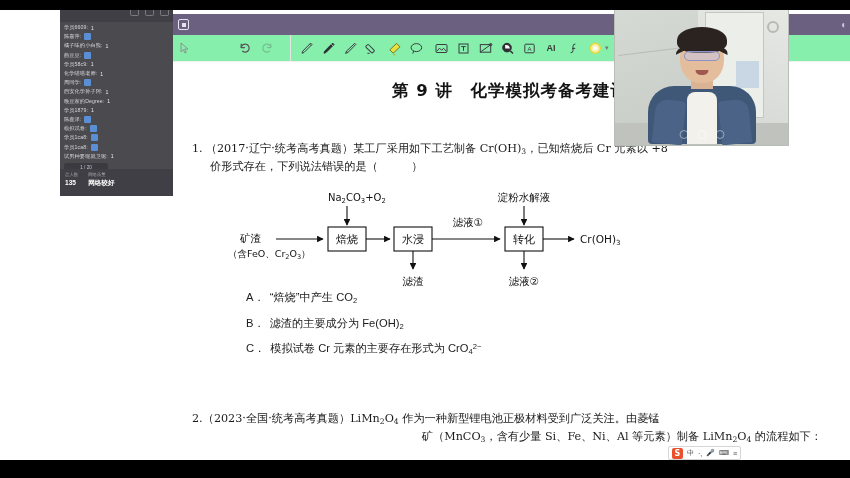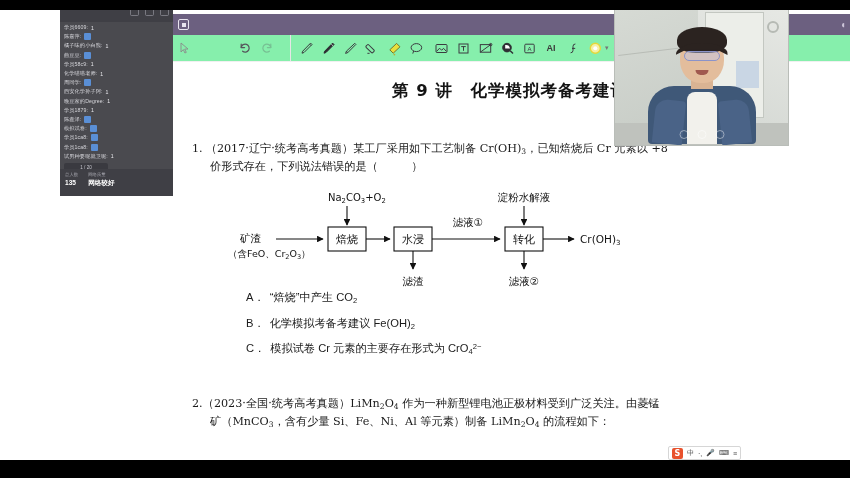--- a/index.html
+++ b/index.html
@@ -127,24 +127,24 @@
   }
   .opt {
     font-size: 11.2px; color: #1b1b1b;
     line-height: 1; margin-bottom: 13px;
     white-space: nowrap;
   }
   .opt .ol { margin-right: 5px; }
 
   .q2 {
     position: absolute;
-    left: 22px; top: 333px; right: 28px;
+    left: 22px; top: 348px; right: 28px;
   }
   .q2-l2 { margin-left: 18px; }
-  .q2-clip { overflow: hidden; height: 17px; }
+  .q2-clip { overflow: hidden; height: 17px; text-align: right; }
 
   
   #flow {
     position: absolute;
     left: 58px; top: 125px;
     width: 410px; height: 108px;
   }
   #flow text { font-family: "DejaVu Sans", sans-serif; fill: #111; }
 
   
@@ -469,21 +469,21 @@
         <line x1="315" y1="52" x2="346" y2="52" stroke="#111" stroke-width="1.1" marker-end="url(#ah)"></line>
         <text x="352" y="56" font-size="10.5">Cr(OH)<tspan font-size="7" dy="2">3</tspan></text>
       </svg>
     </div>
 
     <div class="opts">
       <div class="opt">
         <span class="ol">A．</span><span>“焙烧”中产生 CO</span><sub>2</sub>
       </div>
       <div class="opt">
-        <span class="ol">B．</span><span>化学模拟考备考建议 Fe(OH)</span><sub>2</sub>
+        <span class="ol">B．</span><span>滤渣的主要成分为 Fe(OH)</span><sub>2</sub>
       </div>
       <div class="opt">
         <span class="ol">C．</span><span>模拟试卷 Cr 元素的主要存在形式为 CrO</span><sub>4</sub><sup>2−</sup>
       </div>
     </div>
 
     <div class="q2">
       <div class="qline">
         <span class="num">2.</span><span>（2023·全国·统考高考真题）LiMn</span><sub>2</sub><span>O</span><sub>4</sub><span> 作为一种新型锂电池正极材料受到广泛关注。由菱锰</span>
       </div>

